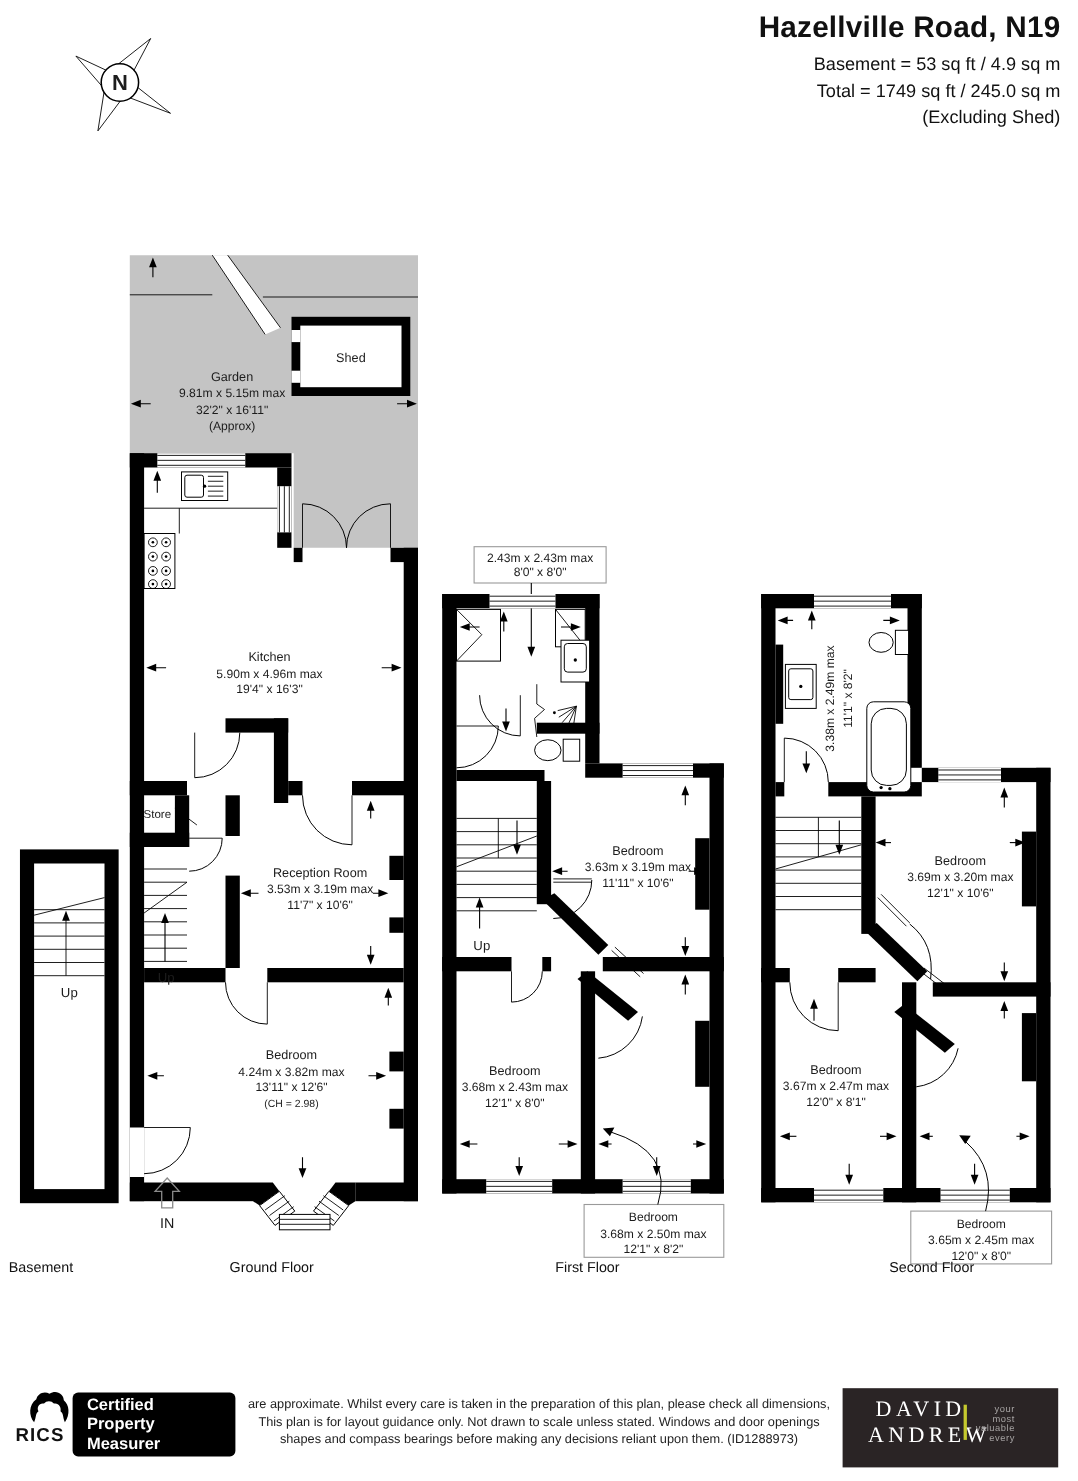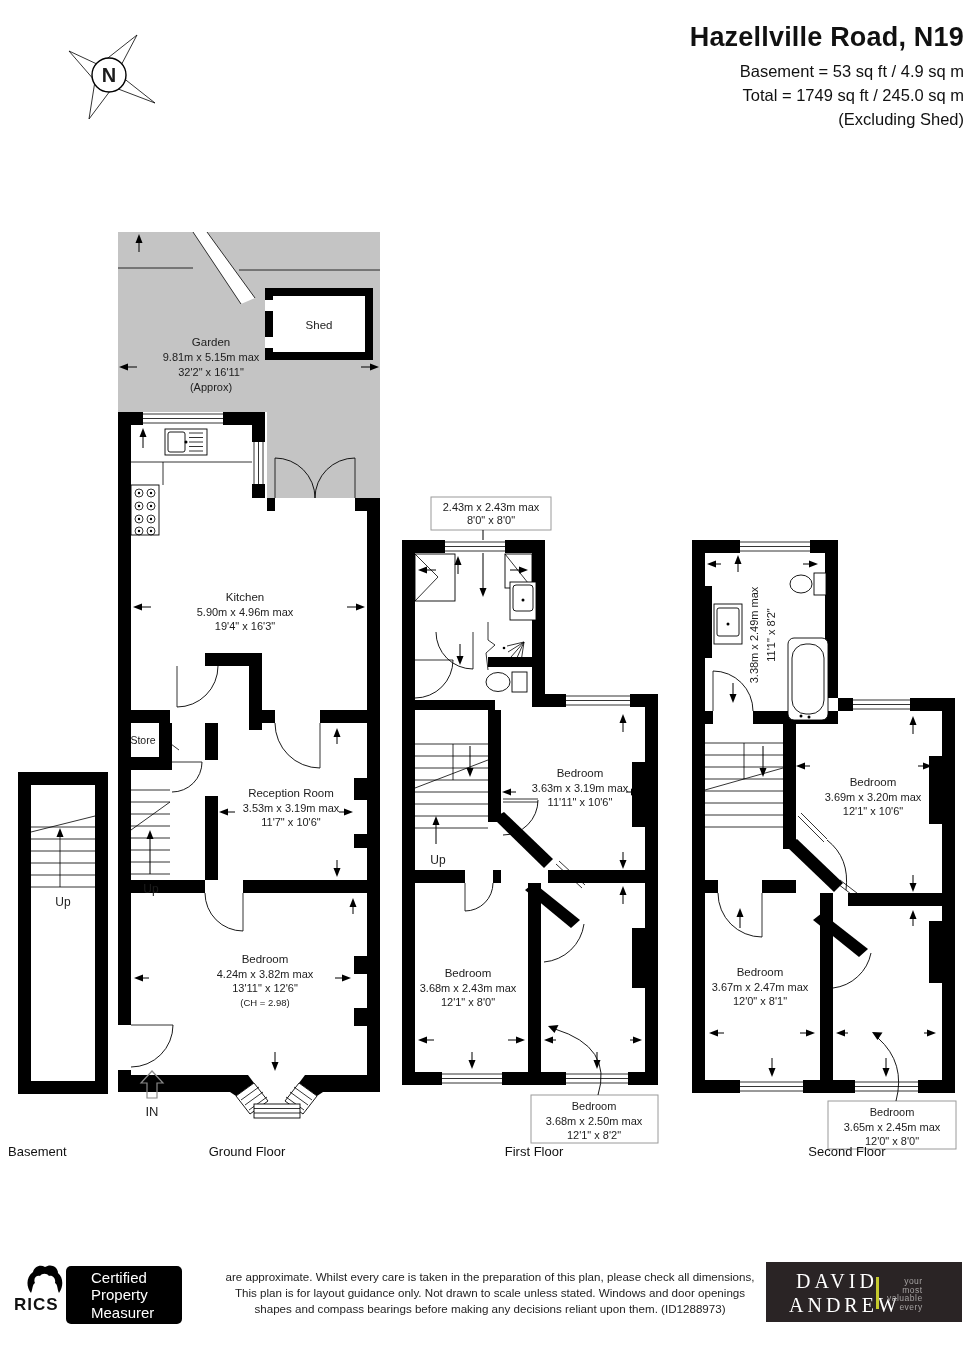--- a/index.html
+++ b/index.html
@@ -1,43 +1,43 @@
 <!DOCTYPE html>
 <html><head>
 <meta charset="utf-8">
 <style>
   html,body{margin:0;padding:0;background:#ffffff;}
   .page{position:relative;width:980px;height:1346px;background:#fff;overflow:hidden;
         font-family:"Liberation Sans",sans-serif;color:#111;}
   
   .title-block{position:absolute;top:10px;left:380px;right:16px;text-align:right;}
-  .title-block h1{margin:12px 0 6px 0;font-size:27px;font-weight:bold;letter-spacing:.2px;}
+  .title-block h1{margin:0 0 6px 0;font-size:27px;font-weight:bold;letter-spacing:.2px;}
   .title-block .sub{font-size:16.5px;line-height:24px;}
   
   svg text{font-family:"Liberation Sans",sans-serif;font-size:11px;fill:#1c1c1c;}
   svg text.small{font-size:9.5px;}
   svg text.roomtag{font-size:11.5px;}
   .w{fill:#000;}
   .ln{stroke:#000;stroke-width:1;fill:none;}
   .thin{stroke:#000;stroke-width:.8;fill:none;}
   .arc{stroke:#000;stroke-width:.9;fill:none;}
   .ah{fill:#000;stroke:none;}
   .callout{fill:#fff;stroke:#9a9a9a;stroke-width:1;}
   .fixture{stroke:#000;stroke-width:.9;fill:#fff;}
   
   .floor-label{position:absolute;top:1144px;font-size:13px;font-weight:normal;}
   
   .rics{position:absolute;left:14px;top:1263px;width:62px;}
   .rics .rics-word{font-size:17px;font-weight:bold;letter-spacing:1px;margin-top:0px;}
-  .cpm{position:absolute;left:66px;top:1266px;width:116px;height:58px;background:#000;border-radius:5px;
-       color:#fff;font-weight:normal;font-size:15px;line-height:17.5px;display:flex;flex-direction:column;
-       justify-content:center;padding-left:25px;box-sizing:border-box;}
+  .cpm{position:absolute;left:66px;top:1266px;width:148px;height:58px;background:#000;border-radius:5px;
+       color:#fff;font-weight:bold;font-size:15px;line-height:17.5px;display:flex;flex-direction:column;
+       justify-content:center;padding-left:13px;box-sizing:border-box;}
   .disclaimer{position:absolute;left:200px;top:1269px;width:580px;text-align:center;
        font-size:11.6px;line-height:16px;color:#222;}
-  .da-logo{position:absolute;left:766px;top:1262px;width:196px;height:60px;background:#2a2425;}
+  .da-logo{position:absolute;left:766px;top:1262px;width:196px;height:72px;background:#2a2425;}
   .da-name{position:absolute;color:#fff;font-family:"Liberation Serif",serif;font-size:20px;letter-spacing:4px;}
   .da-bar{position:absolute;left:110px;top:15px;width:3px;height:32px;background:#c5c92e;}
   .da-tag{position:absolute;left:121px;top:15px;color:#a5a2a2;font-size:8.5px;line-height:8.5px;letter-spacing:.5px;text-align:right;}
 </style>
 </head>
 <body>
 
 <div class="page">
 
   <svg style="position:absolute;left:53px;top:15px" width="115" height="115" viewBox="0 0 115 115">

